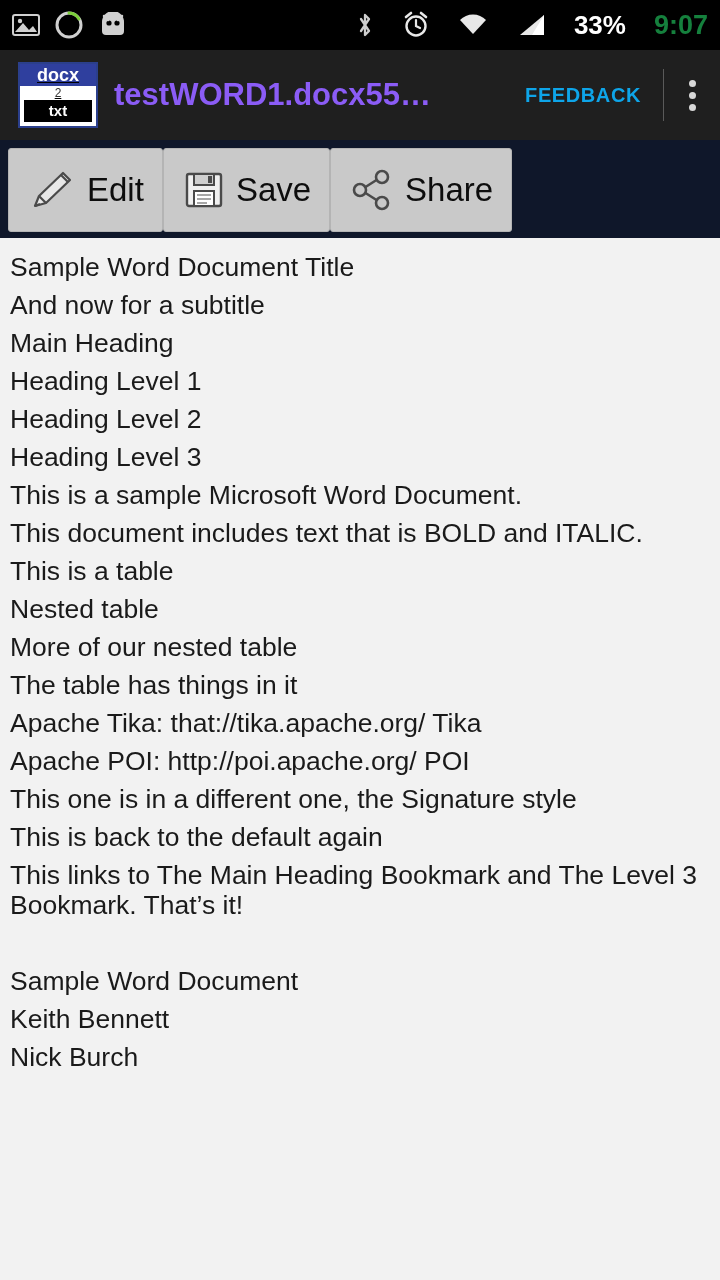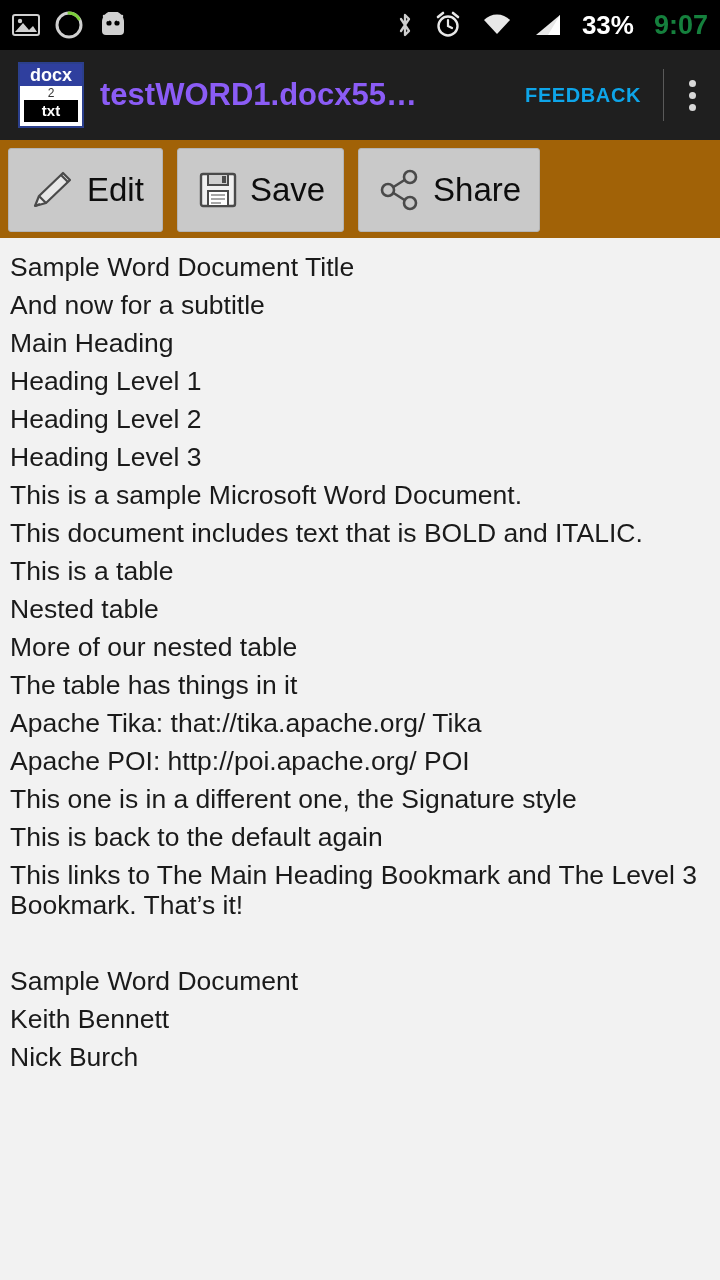--- a/index.html
+++ b/index.html
@@ -26,21 +26,21 @@
   }
   .status-left {
     display: flex;
     align-items: center;
     gap: 14px;
     flex: 1;
   }
   .status-right {
     display: flex;
     align-items: center;
-    gap: 20px;
+    gap: 28px;
   }
   .sb-icon {
     display: inline-flex;
     align-items: center;
     justify-content: center;
     color: #cfcfcf;
   }
   .battery-text {
     font-size: 26px;
     font-weight: bold;
@@ -56,30 +56,31 @@
   
   .action-bar {
     height: 90px;
     background: #1f1f1f;
     display: flex;
     align-items: center;
     padding: 0 0 0 18px;
     box-sizing: border-box;
   }
   .app-icon {
-    width: 66px;
+    width: 80px;
     height: 66px;
     background: #ffffff;
     border: 2px solid #2b3f8c;
     box-sizing: border-box;
     display: flex;
     flex-direction: column;
     align-items: stretch;
     justify-content: flex-start;
     flex: none;
+    text-decoration: underline;
   }
   .app-icon .docx {
     background: #2f3f9e;
     color: #ffffff;
     font-size: 18px;
     font-weight: bold;
     text-align: center;
     line-height: 22px;
     height: 22px;
   }
@@ -133,24 +134,23 @@
   .overflow span {
     width: 7px;
     height: 7px;
     background: #d8d8d8;
     border-radius: 50%;
     display: block;
   }
 
   
   .toolbar {
-    background: #a16207;
+    background: #0f172a;
     padding: 8px 8px 6px 8px;
     display: flex;
-    gap: 14px;
     box-sizing: border-box;
   }
   .tbtn {
     background: #c9c9c9;
     border: 1px solid #b4b4b4;
     border-radius: 3px;
     height: 84px;
     display: flex;
     align-items: center;
     justify-content: center;

